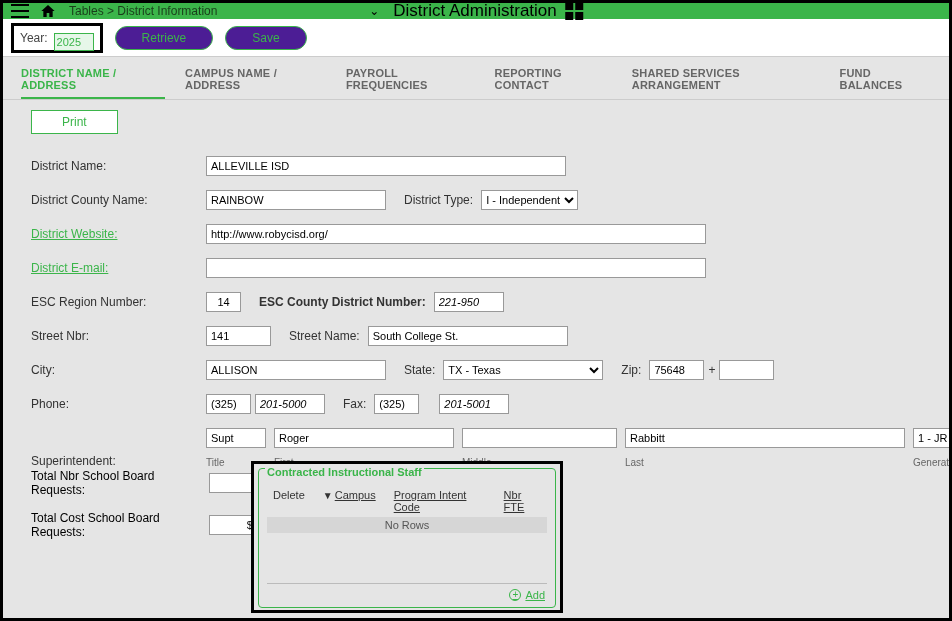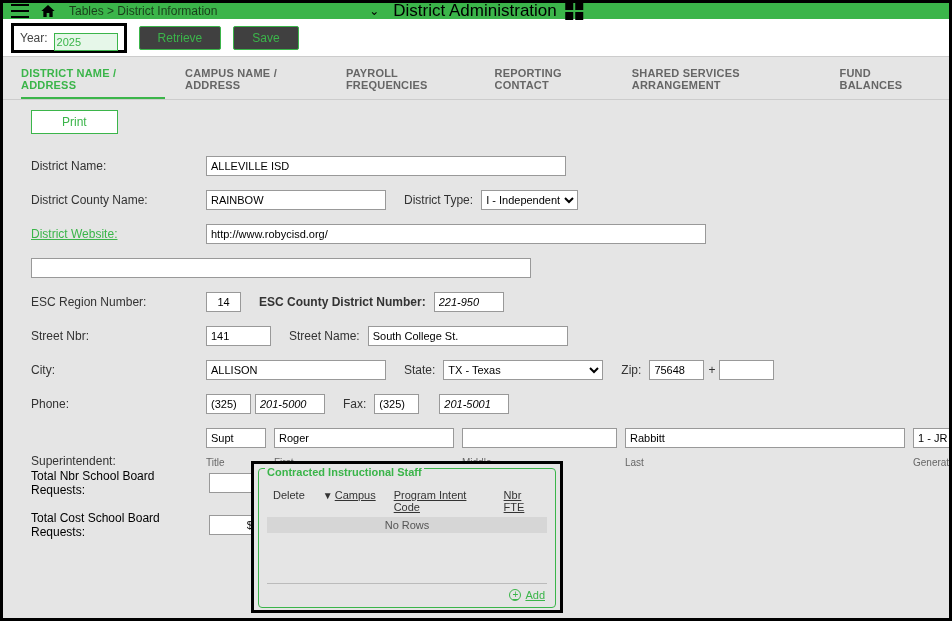--- a/index.html
+++ b/index.html
@@ -10,22 +10,22 @@
   .hamburger div { height: 2px; background: #000; }
   .home-icon svg { display: block; }
   .breadcrumb { margin-left: 12px; font-size: 12px; color: #1a3d1a; }
   .center-title { position: absolute; left: 50%; transform: translateX(-50%); display: flex; align-items: center; gap: 8px; font-size: 17px; color: #000; }
   .apps-icon { display: grid; grid-template-columns: 8px 8px; grid-template-rows: 8px 8px; gap: 2px; }
   .apps-icon span { background: #000; }
   .chev { font-size: 12px; margin-right: 6px; }
   .yearbar { background: #fff; height: 38px; display: flex; align-items: center; padding: 0 8px; gap: 12px; border-bottom: 1px solid #ccc; }
   .year-box { border: 3px solid #000; padding: 2px 6px; display: flex; align-items: center; gap: 6px; height: 30px; }
   .year-label { font-size: 12px; color: #444; }
-  .year-input { width: 64px; height: 18px; font-size: 11px; border: 1px solid #3bb54a; color: #3bb54a; background: #e6f7e9; text-align: left; padding: 0 2px; margin-top: 8px; }
-  .btn { border: 1px solid #3bb54a; background: #404040; color: #3bb54a; font-size: 12px; padding: 4px 18px; border-radius: 2px; cursor: pointer; }
+  .year-input { width: 40px; height: 18px; font-size: 11px; border: 1px solid #3bb54a; color: #3bb54a; background: #e6f7e9; text-align: left; padding: 0 2px; margin-top: 8px; }
+  .btn { border: 1px solid #3bb54a; background: #4c1d95; color: #3bb54a; font-size: 12px; padding: 4px 26px; border-radius: 12px; cursor: pointer; }
   .tabs { display: flex; gap: 20px; padding: 10px 18px 0 18px; font-size: 11px; font-weight: bold; border-bottom: 1px solid #ccc; }
   .tab { padding-bottom: 6px; color: #666; cursor: pointer; letter-spacing: .2px; }
   .tab.active { color: #3bb54a; border-bottom: 2px solid #3bb54a; }
   .content { padding: 10px 28px; }
   .print-btn { border: 1px solid #3bb54a; background: #fff; color: #3bb54a; font-size: 12px; padding: 4px 30px; cursor: pointer; margin-bottom: 22px; }
   .row { display: flex; align-items: center; margin-bottom: 14px; font-size: 12px; color: #333; }
   .lbl { width: 175px; flex-shrink: 0; }
   .lbl.link { color: #3bb54a; text-decoration: underline; cursor: pointer; }
   input[type=text].fld { height: 20px; border: 1px solid #999; font-size: 11px; padding: 0 4px; background: #fff; }
   select.fld { height: 20px; border: 1px solid #999; font-size: 11px; background: #fff; }
@@ -124,20 +124,21 @@
         <option>I - Independent</option>
       </select>
     </div>
 
     <div class="row">
       <span class="lbl link">District Website:</span>
       <input type="text" class="fld w500" value="http://www.robycisd.org/" style="">
     </div>
 
     <div class="row">
+      <span class="lbl link">District E-mail:</span>
       <input type="text" class="fld w500" value="" style="">
     </div>
 
     <div class="row">
       <span class="lbl">ESC Region Number:</span>
       <input type="text" class="fld w35" value="14" style="">
       <span class="inline-lbl" style="font-weight:bold">ESC County District Number:</span>
       <input type="text" class="fld w75" value="221-950" style="">
     </div>
 

